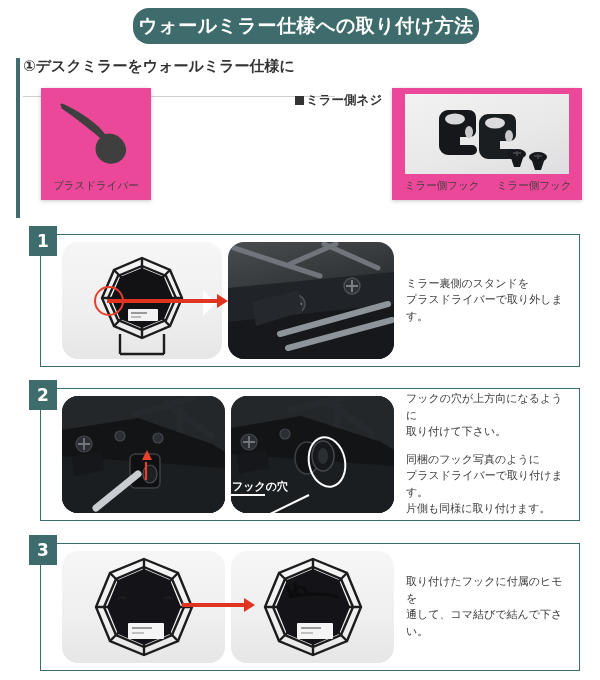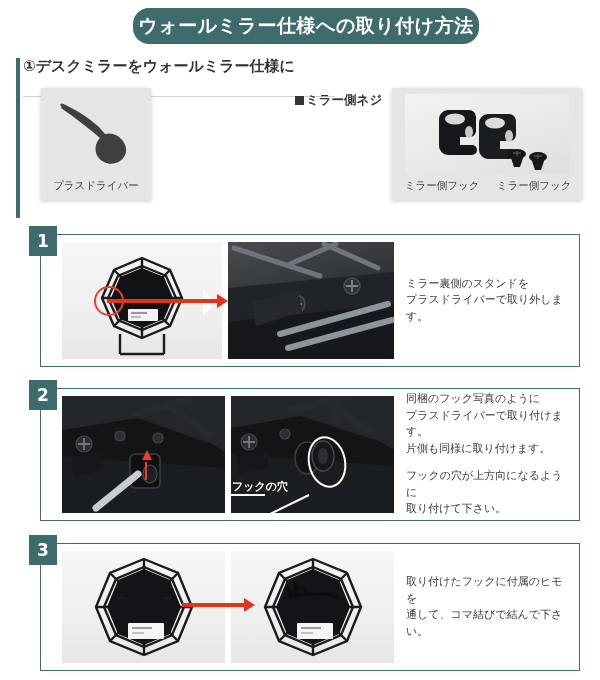--- a/index.html
+++ b/index.html
@@ -89,21 +89,21 @@
   .bullet-square {
     display: inline-block;
     width: 9px;
     height: 9px;
     background: #333333;
     flex: 0 0 auto;
   }
 
   
   .card {
-    background: #e5e5e5;
+    background: #ec4899;
     box-shadow: 0 1px 4px rgba(0,0,0,0.22);
     position: relative;
     box-sizing: border-box;
   }
   .card-tool {
     width: 110px;
     height: 112px;
     margin-left: 12px;
   }
   .card-parts {
@@ -187,20 +187,21 @@
     color: #3b3b3b;
     white-space: pre-line;
   }
 
   
   .photo {
     position: absolute;
     top: 0;
     bottom: 0;
     overflow: hidden;
+    border-radius: 16px;
   }
   .photo-light { background: linear-gradient(180deg,#f6f6f6 0%,#efefef 60%,#e6e6e6 100%); }
   .photo-dark  { background: linear-gradient(165deg,#4a4d50 0%,#303336 45%,#1d2022 100%); }
 
   
   .red-arrow {
     position: absolute;
     height: 4px;
     background: #e03420;
     z-index: 6;
@@ -415,25 +416,25 @@
         <ellipse cx="92" cy="60" rx="5" ry="8" fill="#2b2e32"></ellipse>
       </svg>
       <div class="callout-ellipse" style="left:77px; top:40px; width:34px; height:48px; transform:rotate(-12deg);"></div>
       <div class="callout-leader" style="left:32px; top:98px; width:46px; transform:rotate(-26deg); transform-origin:right center;"></div>
       <div class="callout-leader" style="left:-6px; top:98px; width:40px;"></div>
       <div class="callout-label" style="left:1px; top:83px;">フックの穴</div>
     </div>
   </div>
 
   <div class="step-text">
+    <p>フックの穴が上方向になるように
+取り付けて下さい。</p>
     <p>同梱のフック写真のように
 プラスドライバーで取り付けます。
 片側も同様に取り付けます。</p>
-    <p>フックの穴が上方向になるように
-取り付けて下さい。</p>
   </div>
 </div>
 
 <div class="step-box" id="step-3">
   <div class="step-badge">3</div>
 
   <div class="step-media">
     <div class="photo photo-light" style="left:0; width:163px;">
       <svg viewBox="0 0 163 114" width="163" height="114">
         <g stroke="#1c1c1e" stroke-width="2.4" fill="none">

